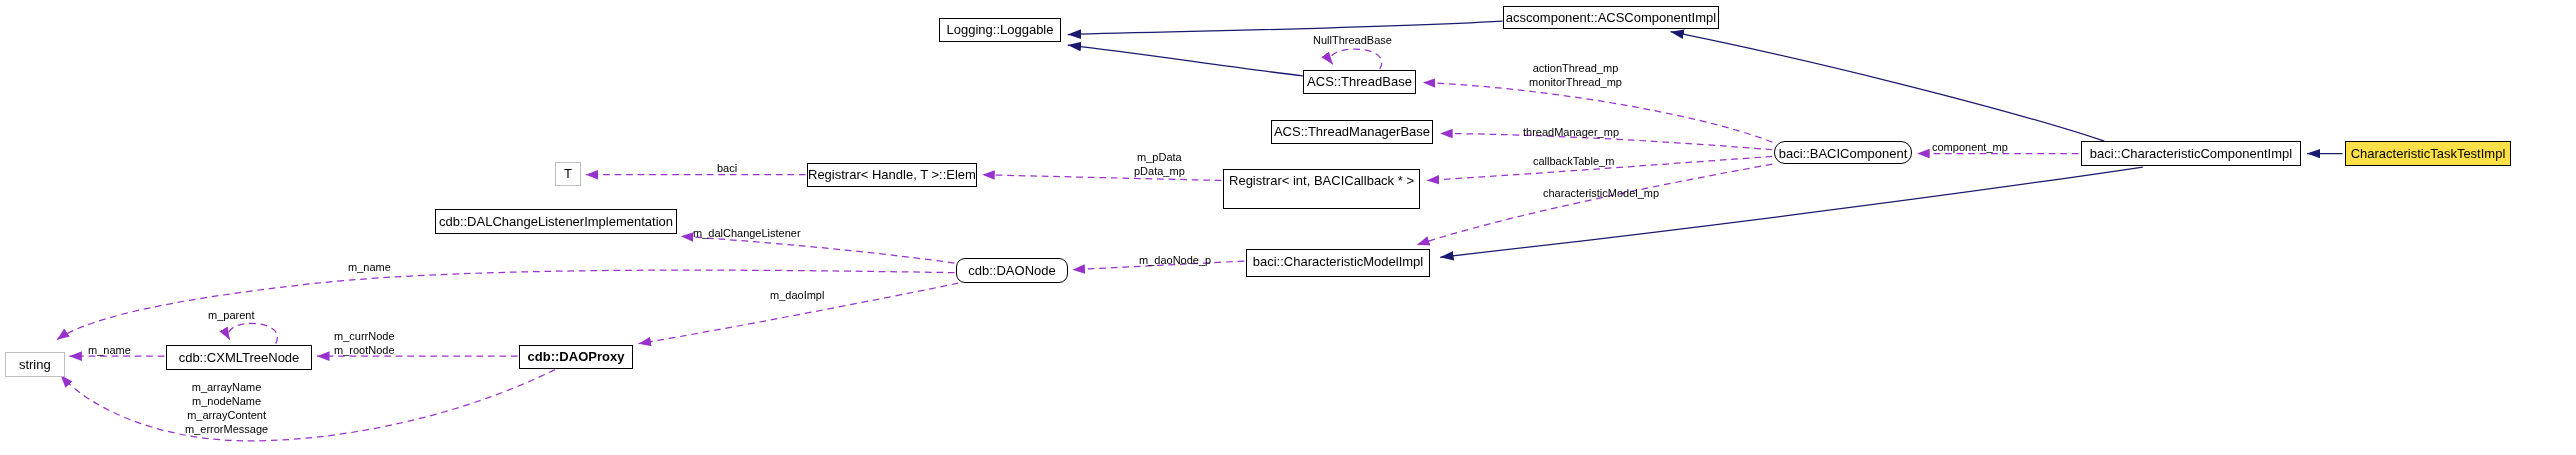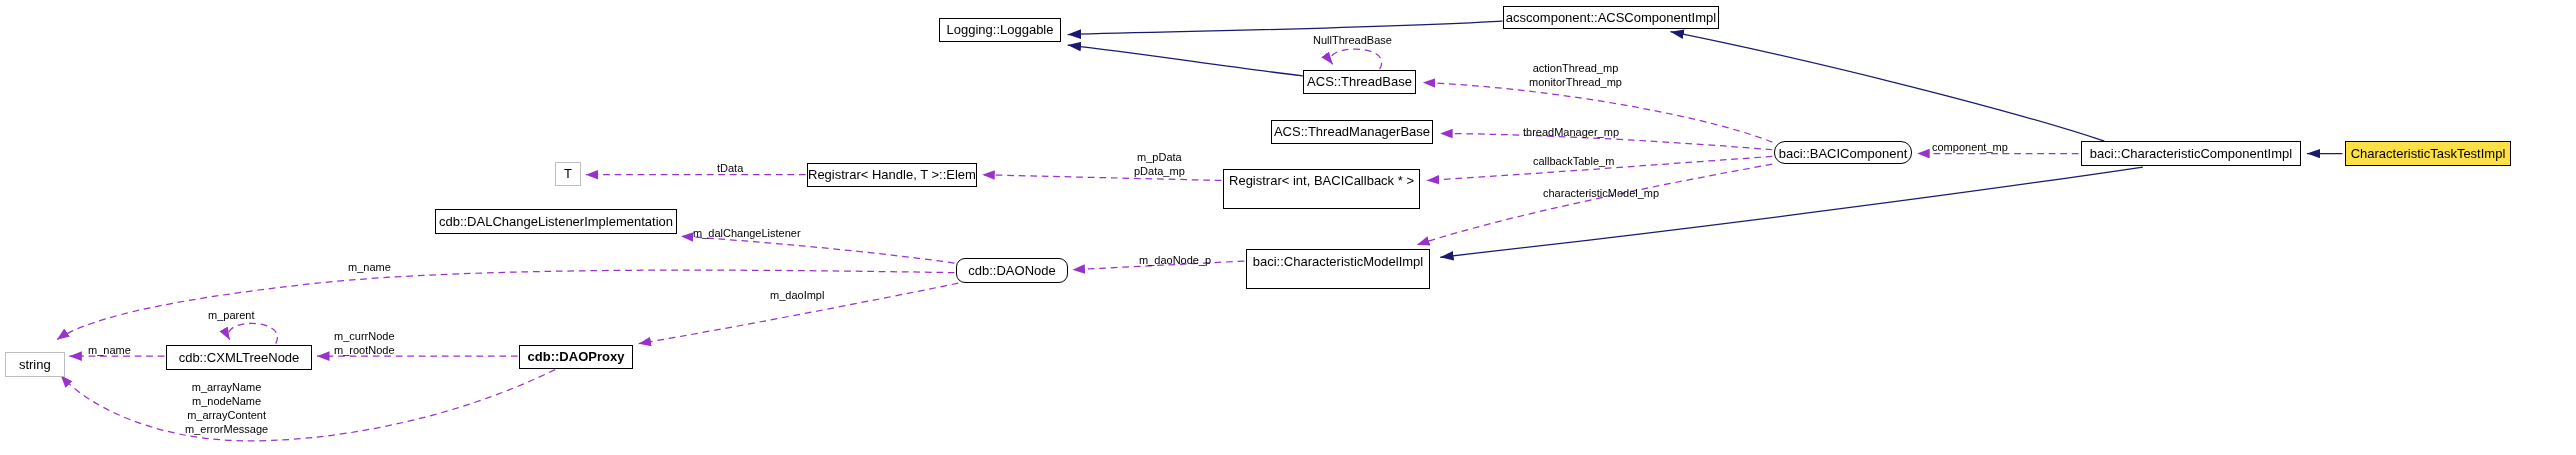--- a/index.html
+++ b/index.html
@@ -63,32 +63,32 @@
     <div class="node normal" style="left: 1303px; top: 70px; width: 113px; height: 24px; line-height: 22px;">ACS::ThreadBase</div>
     <div class="node normal" style="left: 1271px; top: 120px; width: 162px; height: 24px; line-height: 22px;">ACS::ThreadManagerBase</div>
     <div class="node external" style="left: 555px; top: 162px; width: 26px; height: 24px; line-height: 22px;">T</div>
     <div class="node normal" style="left: 807px; top: 163px; width: 170px; height: 24px; line-height: 22px;">Registrar&lt; Handle, T &gt;::Element</div>
     <div class="node normal" style="left: 1223px; top: 169px; width: 197px; height: 40px; line-height: 22px;">Registrar&lt; int, BACICallback * &gt;</div>
     <div class="node normal" style="left: 1774px; top: 141px; width: 138px; height: 23px; line-height: 23px; border-radius: 11px;">baci::BACIComponent</div>
     <div class="node normal" style="left: 2081px; top: 141px; width: 220px; height: 25px; line-height: 23px;">baci::CharacteristicComponentImpl</div>
     <div class="node highlight" style="left: 2345px; top: 141px; width: 166px; height: 25px; line-height: 23px;">CharacteristicTaskTestImpl</div>
     <div class="node normal" style="left: 435px; top: 209px; width: 242px; height: 25px; line-height: 23px;">cdb::DALChangeListenerImplementation</div>
     <div class="node normal" style="left: 956px; top: 258px; width: 112px; height: 25px; line-height: 23px; border-radius: 9px;">cdb::DAONode</div>
-    <div class="node normal" style="left: 1246px; top: 249px; width: 184px; height: 40px; line-height: 23px;">baci::CharacteristicModelImpl</div>
+    <div class="node normal" style="left: 1246px; top: 249px; width: 184px; height: 28px; line-height: 23px;">baci::CharacteristicModelImpl</div>
     <div class="node external" style="left: 4.8px; top: 352px; width: 60px; height: 25px; line-height: 23px;">string</div>
     <div class="node normal" style="left: 166px; top: 345px; width: 146px; height: 25px; line-height: 23px;">cdb::CXMLTreeNode</div>
     <div class="node normal" style="left: 519px; top: 345px; width: 114px; height: 24px; line-height: 22px; font-weight: bold;">cdb::DAOProxy</div>
     <div class="edge-label" style="left: 1313px; top: 33px; text-align: left;">NullThreadBase</div>
     <div class="edge-label" style="left: 1529px; top: 61px; text-align: center;">actionThread_mp
 monitorThread_mp</div>
     <div class="edge-label" style="left: 1523px; top: 125px; text-align: left;">threadManager_mp</div>
     <div class="edge-label" style="left: 1533px; top: 154px; text-align: left;">callbackTable_m</div>
     <div class="edge-label" style="left: 1932px; top: 140px; text-align: left;">component_mp</div>
     <div class="edge-label" style="left: 1543px; top: 186px; text-align: left;">characteristicModel_mp</div>
-    <div class="edge-label" style="left: 717px; top: 161px; text-align: left;">tData</div>
+    <div class="edge-label" style="left: 717px; top: 161px; text-align: left;">baci</div>
     <div class="edge-label" style="left: 1134px; top: 150px; text-align: center;">m_pData
 pData_mp</div>
     <div class="edge-label" style="left: 693px; top: 226px; text-align: left;">m_dalChangeListener</div>
     <div class="edge-label" style="left: 1139px; top: 253px; text-align: left;">m_daoNode_p</div>
     <div class="edge-label" style="left: 348px; top: 260px; text-align: left;">m_name</div>
     <div class="edge-label" style="left: 770px; top: 288px; text-align: left;">m_daoImpl</div>
     <div class="edge-label" style="left: 208px; top: 308px; text-align: left;">m_parent</div>
     <div class="edge-label" style="left: 334px; top: 329px; text-align: left;">m_currNode
 m_rootNode</div>
     <div class="edge-label" style="left: 88px; top: 343px; text-align: left;">m_name</div>

